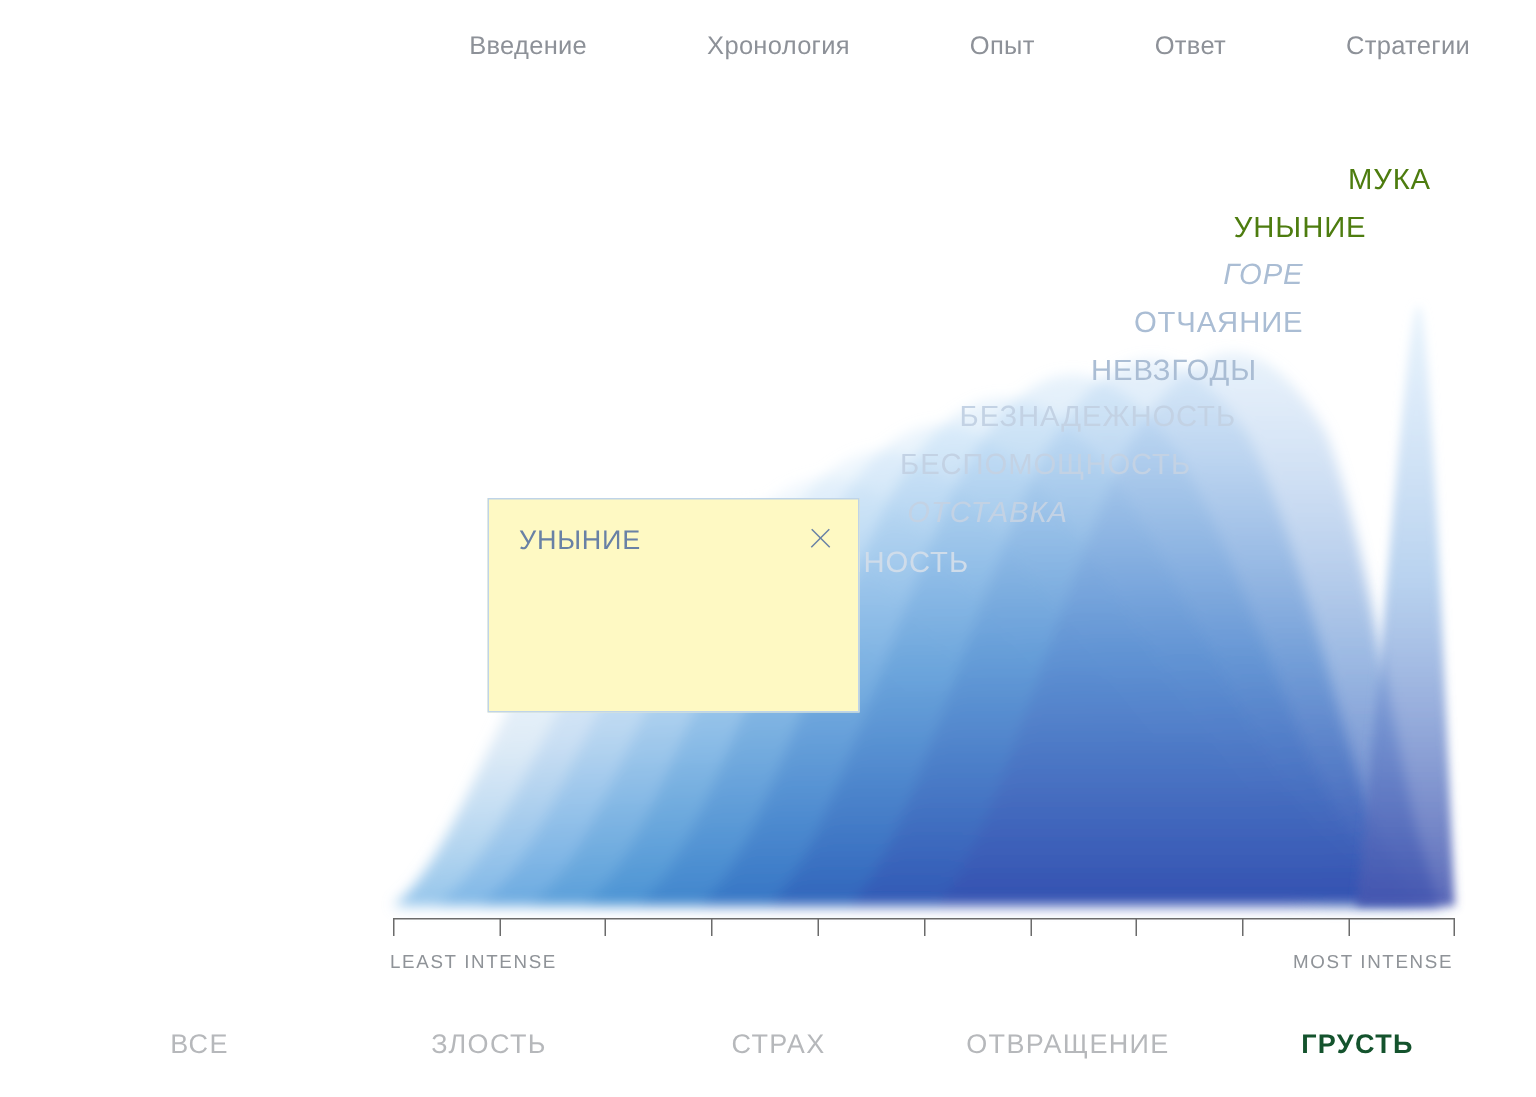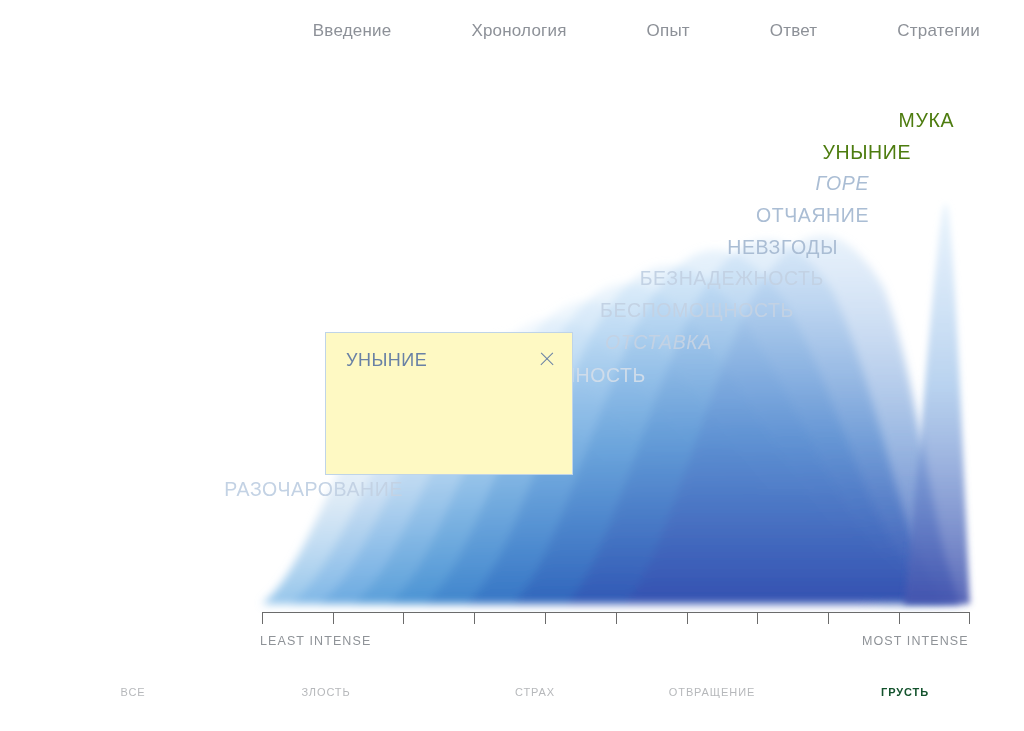--- a/index.html
+++ b/index.html
@@ -176,21 +176,21 @@
   .tabs {
     position: absolute;
     left: 0;
     top: 686px;
     width: 1024px;
     height: 32px;
   }
   .tab {
     position: absolute;
     top: 0;
-    font-size: 11px;
+    font-size: 18px;
     letter-spacing: 0.9px;
     color: #b6b8bb;
     white-space: nowrap;
     cursor: pointer;
     transform: translateX(-50%);
   }
   .tab.active {
     color: #14532d;
     font-weight: bold;
   }
@@ -317,21 +317,20 @@
 <div class="labels">
   <span class="emo-label deep" style="right:70px;  top:53px;">МУКА</span>
   <span class="emo-label deep" style="right:113px; top:85px;">УНЫНИЕ</span>
   <span class="emo-label mid" style="right:155px; top:116px;font-style:italic;">ГОРЕ</span>
   <span class="emo-label mid" style="right:155px; top:148px;">ОТЧАЯНИЕ</span>
   <span class="emo-label mid" style="right:186px; top:180px;">НЕВЗГОДЫ</span>
   <span class="emo-label pale" style="right:200px; top:211px;">БЕЗНАДЕЖНОСТЬ</span>
   <span class="emo-label pale" style="right:230px; top:243px;">БЕСПОМОЩНОСТЬ</span>
   <span class="emo-label pale" style="right:312px; top:275px;font-style:italic;">ОТСТАВКА</span>
   <span class="emo-label palest" style="right:378px; top:308px;">РАСТЕРЯННОСТЬ</span>
-  <span class="emo-label pale" style="right:621px; top:422px;">РАЗОЧАРОВАНИЕ</span>
 </div>
 
 <div class="tooltip">
   <div class="tooltip-head">
     <span class="tooltip-title">УНЫНИЕ</span>
     <span class="tooltip-close"></span>
   </div>
 </div>
 
 <div class="axis">
@@ -347,16 +346,16 @@
   <div class="tick" style="left:828px;"></div>
   <div class="tick" style="left:899px;"></div>
   <div class="tick" style="left:969px;"></div>
   <span class="axis-cap left">LEAST INTENSE</span>
   <span class="axis-cap right">MOST INTENSE</span>
 </div>
 
 <div class="tabs">
   <span class="tab" style="left:133px;">ВСЕ</span>
   <span class="tab" style="left:326px;">ЗЛОСТЬ</span>
-  <span class="tab" style="left:519px;margin-left:16px;">СТРАХ</span>
+  <span class="tab" style="left:519px;">СТРАХ</span>
   <span class="tab" style="left:712px;">ОТВРАЩЕНИЕ</span>
   <span class="tab active" style="left:905px;">ГРУСТЬ</span>
 </div>
 
 </body></html>

